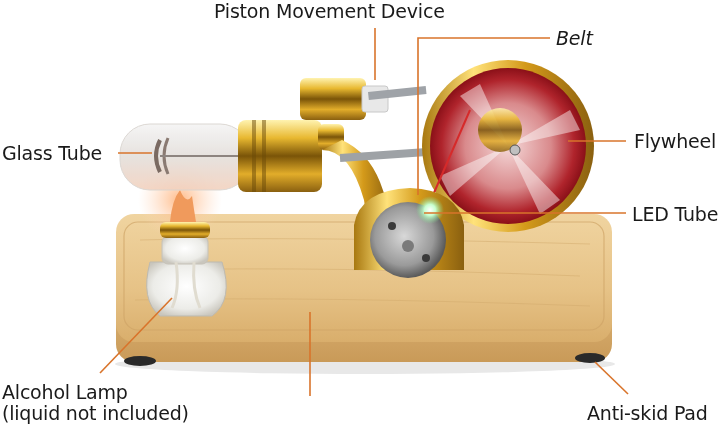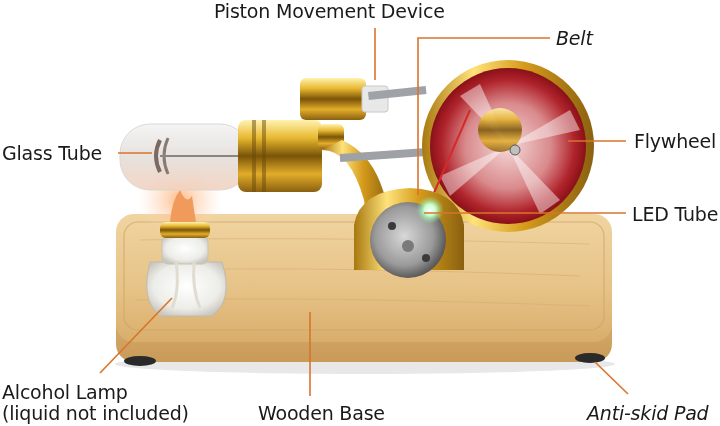--- a/index.html
+++ b/index.html
@@ -160,16 +160,15 @@
     </g>
   </svg>
 
   <div class="label" style="left:214px; top:0px;">Piston Movement Device</div>
   <div class="label" style="left:556px; top:27px;font-style:italic;">Belt</div>
   <div class="label" style="left:2px; top:142px;">Glass Tube</div>
   <div class="label" style="left:634px; top:130px;">Flywheel</div>
   <div class="label" style="left:632px; top:203px;">LED Tube</div>
   <div class="label" style="left:2px; top:381px;">Alcohol Lamp</div>
   <div class="label" style="left:2px; top:402px;">(liquid not included)</div>
-  <div class="label" style="left:258px; top:402px;">Wooden Base</div>
-  <div class="label" style="left:587px; top:402px;font-style:italic;">Anti-skid Pad</div>
+  <div class="label" style="left:587px; top:402px;">Anti-skid Pad</div>
 
 </div>
 
 </body></html>

